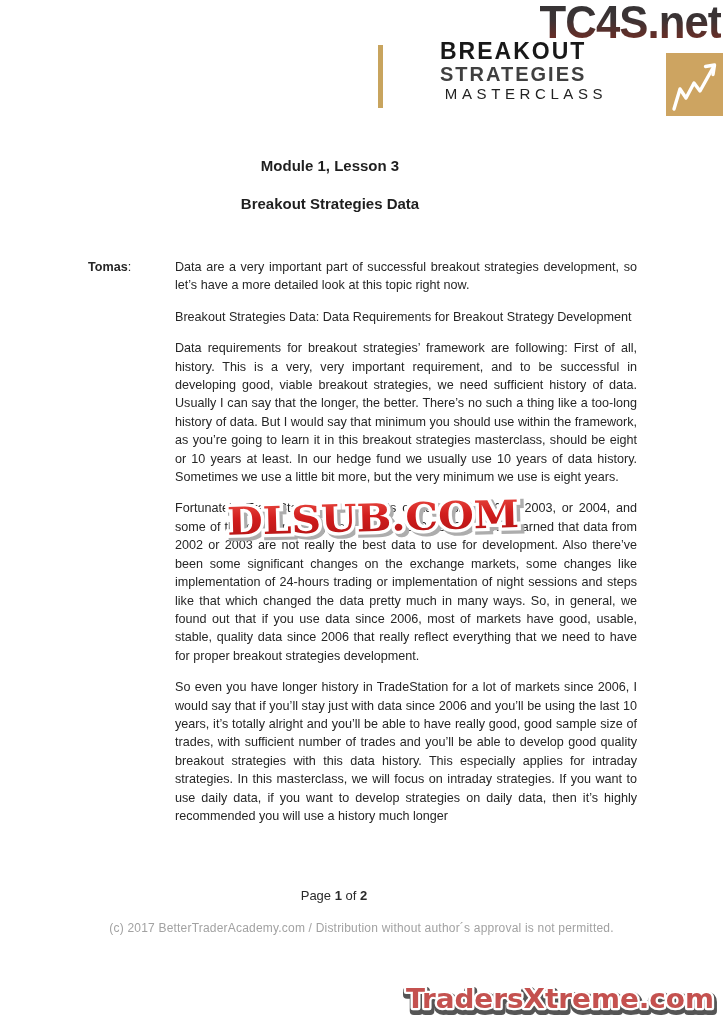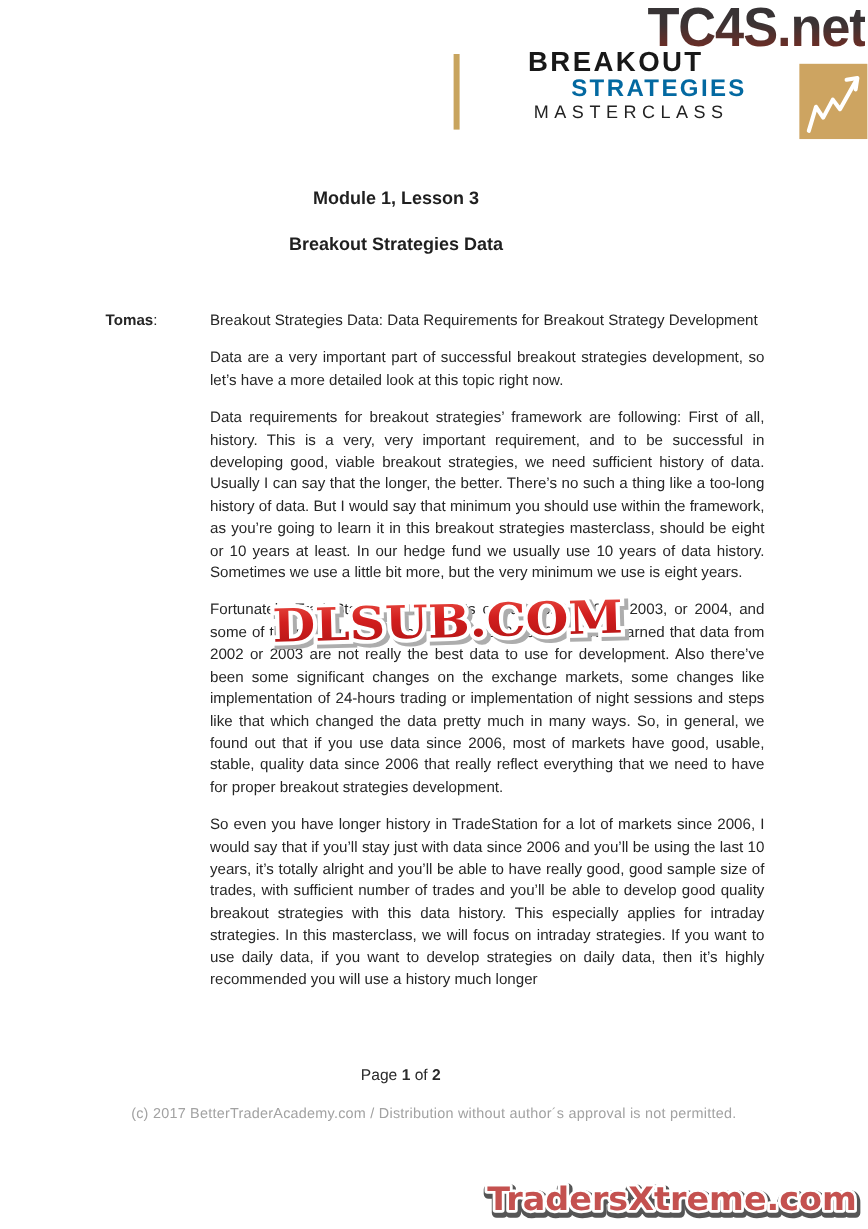--- a/index.html
+++ b/index.html
@@ -64,38 +64,38 @@
 <body>
 
 <div class="page">
 
   <div class="tc4s">TC4S.net</div>
 
   <div class="logo">
     <div class="logo-bar" style="background:#C8A45E;"></div>
     <div class="logo-text">
       <div class="logo-l1">BREAKOUT</div>
-      <div class="logo-l2" style="color:#0369a1;margin-left:36px;">STRATEGIES</div>
+      <div class="logo-l2" style="color:#404040;">STRATEGIES</div>
       <div class="logo-l3">MASTERCLASS</div>
     </div>
     <svg class="logo-icon" width="63" height="63" viewBox="0 0 63 63">
       <rect x="0" y="0" width="63" height="63" fill="#CDA461"></rect>
       <polyline points="8,56 14,36 20,45 28,30 34,38 48,13" fill="none" stroke="#ffffff" stroke-width="3.4" stroke-linecap="round" stroke-linejoin="round"></polyline>
       <polyline points="39.5,13.5 48.5,12 47,21.5" fill="none" stroke="#ffffff" stroke-width="3.4" stroke-linecap="round" stroke-linejoin="round"></polyline>
     </svg>
   </div>
 
   <div class="title t1">Module 1, Lesson 3</div>
   <div class="title t2">Breakout Strategies Data</div>
 
   <div class="transcript">
     <div class="speaker"><span class="nm">Tomas</span><span>:</span></div>
     <div class="paras">
+      <p>Data are a very important part of successful breakout strategies development, so let’s have a more detailed look at this topic right now.</p>
       <p>Breakout Strategies Data: Data Requirements for Breakout Strategy Development</p>
-      <p>Data are a very important part of successful breakout strategies development, so let’s have a more detailed look at this topic right now.</p>
       <p>Data requirements for breakout strategies’ framework are following: First of all, history. This is a very, very important requirement, and to be successful in developing good, viable breakout strategies, we need sufficient history of data. Usually I can say that the longer, the better. There’s no such a thing like a too-long history of data. But I would say that minimum you should use within the framework, as you’re going to learn it in this breakout strategies masterclass, should be eight or 10 years at least. In our hedge fund we usually use 10 years of data history. Sometimes we use a little bit more, but the very minimum we use is eight years.</p>
       <p>Fortunately, TradeStation provides lots of data, since 2002, 2003, or 2004, and some of the data are really usable since 2006 or 2007. We learned that data from 2002 or 2003 are not really the best data to use for development. Also there’ve been some significant changes on the exchange markets, some changes like implementation of 24-hours trading or implementation of night sessions and steps like that which changed the data pretty much in many ways. So, in general, we found out that if you use data since 2006, most of markets have good, usable, stable, quality data since 2006 that really reflect everything that we need to have for proper breakout strategies development.</p>
       <p>So even you have longer history in TradeStation for a lot of markets since 2006, I would say that if you’ll stay just with data since 2006 and you’ll be using the last 10 years, it’s totally alright and you’ll be able to have really good, good sample size of trades, with sufficient number of trades and you’ll be able to develop good quality breakout strategies with this data history. This especially applies for intraday strategies. In this masterclass, we will focus on intraday strategies. If you want to use daily data, if you want to develop strategies on daily data, then it’s highly recommended you will use a history much longer</p>
     </div>
   </div>
 
   <svg class="dlsub" width="320" height="58" viewBox="0 0 320 58">
     <defs>
       <linearGradient id="dlred" x1="0" y1="0" x2="0" y2="1">
         <stop offset="0" stop-color="#EC5247"></stop>

